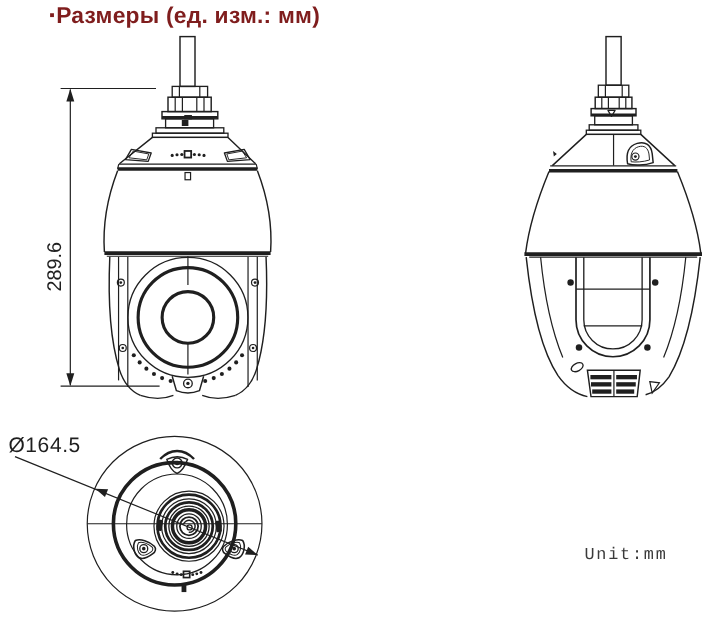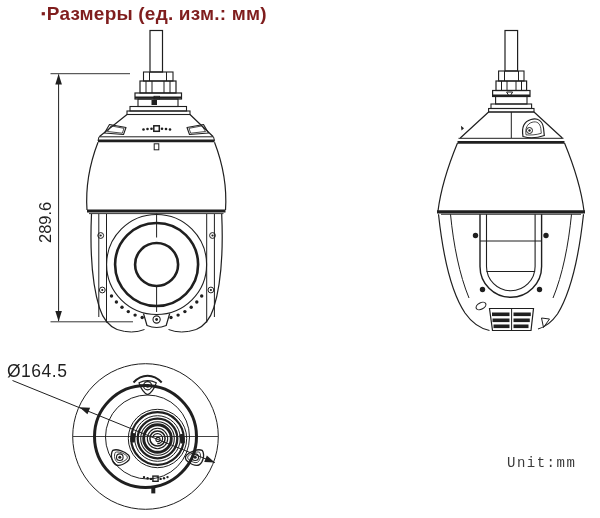--- a/index.html
+++ b/index.html
@@ -19,21 +19,20 @@
   }
   .page-title .bullet{
     font-size:13px;vertical-align:2px;margin-right:1px;
   }
   .unit-note{
     position:absolute;left:487px;top:455px;
     font-family:"Liberation Mono", monospace;
     font-size:14px;color:#3a3a3a;
     letter-spacing:1.5px;
     white-space:nowrap;
-    margin-left:20px;
   }
   svg{position:absolute;left:0;top:0;}
   svg *{vector-effect:none;}
   .ln{stroke:#1f1f1f;fill:none;}
   .fl{fill:#1f1f1f;stroke:none;}
   .dim-text{
     font-family:"Liberation Sans", sans-serif;
     fill:#1f1f1f;
   }
 </style>

